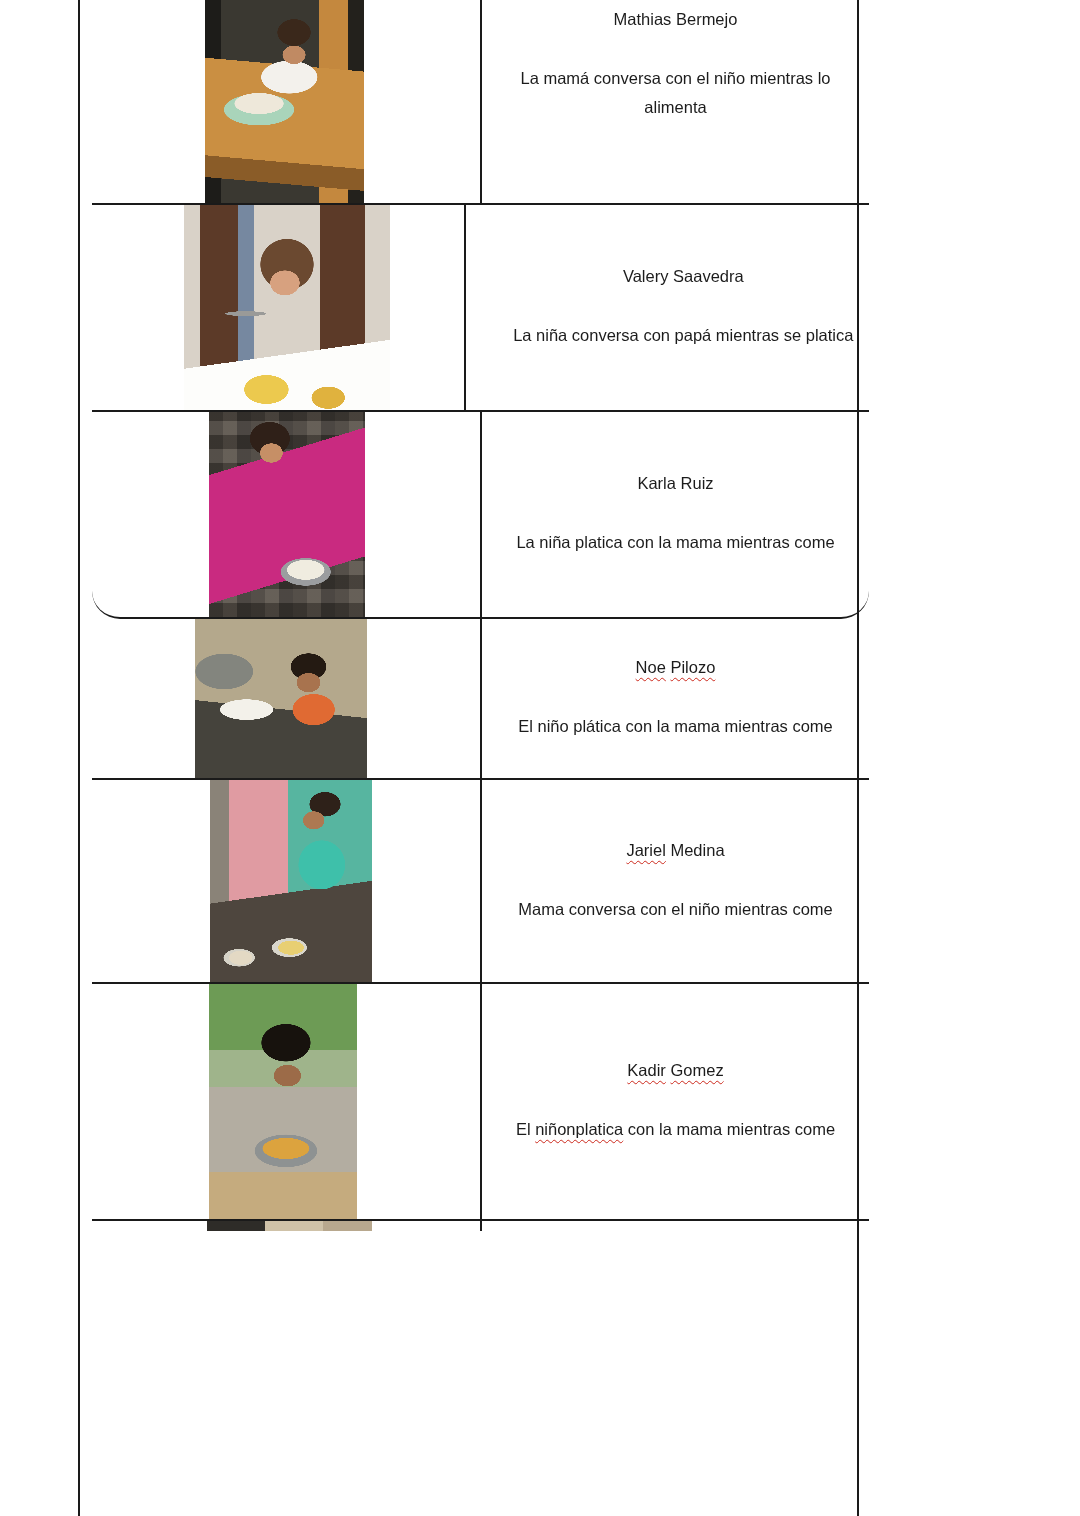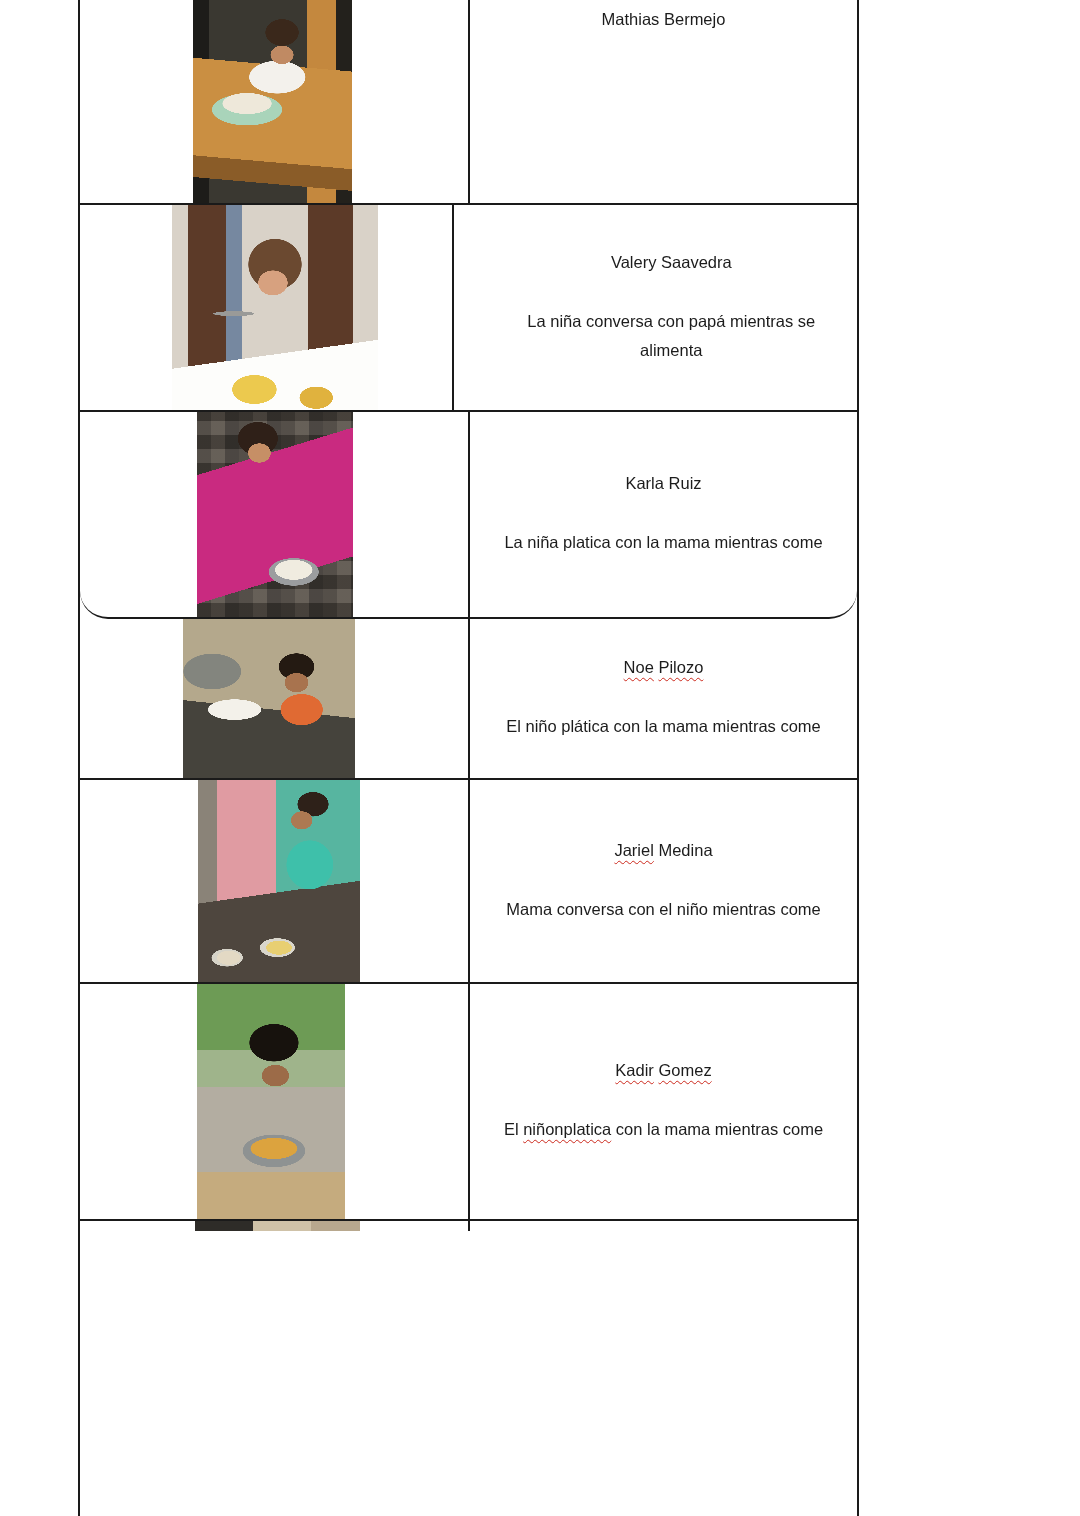--- a/index.html
+++ b/index.html
@@ -2,21 +2,21 @@
 <html><head>
 <meta charset="utf-8">
 <style>
   html,body{margin:0;padding:0;background:#ffffff;}
   body{width:1080px;height:1516px;overflow:hidden;
        font-family:"Liberation Sans", sans-serif;color:#1c1c1c;}
   .page{position:relative;width:1080px;height:1516px;background:#fff;}
 
   .doc-table{position:absolute;left:78px;top:0;width:781px;height:1516px;
              border-left:2px solid #1a1a1a;border-right:2px solid #1a1a1a;box-sizing:border-box;}
-  .row{display:flex;width:100%;box-sizing:border-box;border-bottom:2px solid #1a1a1a;}
+  .row{display:flex;width:100%;box-sizing:border-box;border-bottom:2px solid #1a1a1a;margin-left:12px;}
   .r1{height:205px;}
   .r2{height:217px;}
   .r3{height:207px;gap:32px;}
   .r4{height:207px;border-radius:28px;}
   .r5{height:161px;}
   .r6{height:237px;}
   .r7{height:204px;}
   .r8{height:10px;border-bottom:none;}
 
   .cell{box-sizing:border-box;height:100%;}
@@ -114,31 +114,32 @@
 
 <div class="page">
   <div class="doc-table">
 
     <div class="row r1">
       <div class="cell photo-cell">
         <div class="photo p1"></div>
       </div>
       <div class="cell text-cell top-align">
         <div class="child-name">Mathias Bermejo</div>
+        <div class="observation">La mamá conversa con el niño mientras lo alimenta</div>
       </div>
     </div>
 
 
     <div class="row r3">
       <div class="cell photo-cell">
         <div class="photo p3"></div>
       </div>
       <div class="cell text-cell">
         <div class="child-name">Valery Saavedra</div>
-        <div class="observation">La niña conversa con  papá mientras se alimenta</div>
+        <div class="observation">La niña conversa con  papá mientras se platica</div>
       </div>
     </div>
 
     <div class="row r4">
       <div class="cell photo-cell">
         <div class="photo p4"></div>
       </div>
       <div class="cell text-cell">
         <div class="child-name">Karla Ruiz</div>
         <div class="observation">La niña platica con la mama mientras come</div>

